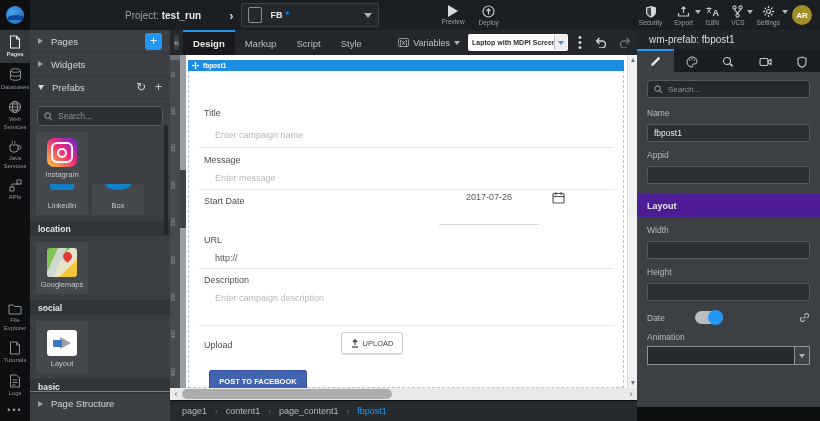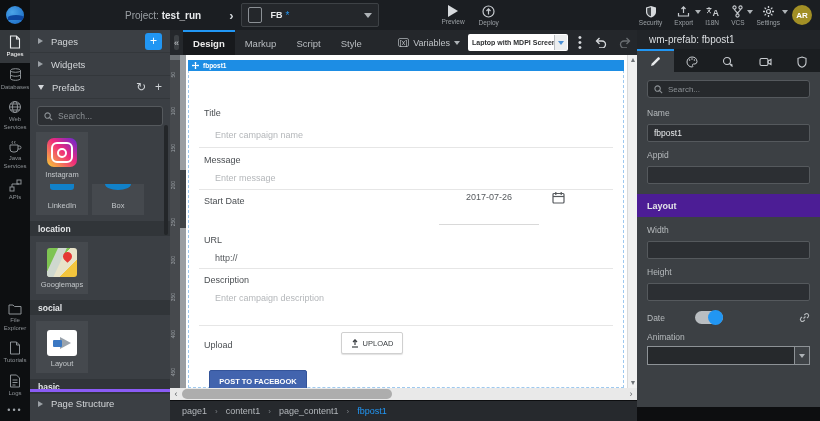--- a/index.html
+++ b/index.html
@@ -63,21 +63,21 @@
   .insta:before { content:""; position:absolute; left:4px; top:4px; right:4px; bottom:4px; border:2px solid #fff; border-radius:6px; }
   .insta:after { content:""; position:absolute; left:10px; top:10px; width:6px; height:6px; border:2px solid #fff; border-radius:50%; }
   .gmap { width:30px; height:30px; border-radius:3px; margin-top:6px; position:relative; background:linear-gradient(135deg,#7ec452 0 40%,#e8e3c9 40% 70%,#f3c53d 70%); overflow:hidden; }
   .gmap:before { content:""; position:absolute; left:4px; top:-4px; width:8px; height:40px; background:#cfd8cf; transform:rotate(25deg); }
   .gmap .pin { position:absolute; right:5px; top:4px; width:9px; height:9px; background:#e53935; border-radius:50% 50% 50% 0; transform:rotate(-45deg); }
   .fbpost-ic { width:30px; height:26px; border-radius:3px; background:#fff; margin-top:8px; display:flex; align-items:center; justify-content:center; }
   .mega { position:relative; width:18px; height:12px; }
   .mega .cone { position:absolute; right:0; top:0; width:0; height:0; border-top:6px solid transparent; border-bottom:6px solid transparent; border-left:11px solid #9aa3ad; }
   .mega .body { position:absolute; left:0; top:3px; width:9px; height:7px; background:#3b78c3; border-radius:1px; }
   .group-hdr { height:15px; background:#313539; color:#e4e6e8; font-size:8.5px; font-weight:bold; display:flex; align-items:center; padding:0 8px; margin:6px 0; }
-  .lp-foot { position:absolute; left:0; right:0; bottom:6px; border-top:3px solid #8b5cf6; }
+  .lp-foot { position:absolute; left:0; right:0; bottom:6px; border-top:1px solid #8b5cf6; }
   .lp-scroll { position:absolute; right:2px; top:95px; width:4px; height:110px; background:#232629; border-radius:2px; }
 
   
   .center { position:absolute; left:170px; top:30px; width:467px; height:391px; background:#55595d; }
   .ctoolbar { position:absolute; left:0; top:0; right:0; height:25px; background:#24272b; display:flex; align-items:center; }
   .collapse-btn { width:13px; height:15px; background:#3c4044; color:#c7cbcf; font-size:9px; display:flex; align-items:center; justify-content:center; border-radius:2px; margin:0 4px; }
   .ctab { height:25px; display:flex; align-items:center; padding:0 10px; font-size:9.5px; color:#b9bdc1; cursor:pointer; border-top:2px solid transparent; }
   .ctab.active { background:#17191c; color:#ececec; border-top:2px solid #2196f3; font-weight:bold; }
   .vars { display:flex; align-items:center; gap:4px; color:#c0c4c8; font-size:9px; margin-left:26px; cursor:pointer; }
   .vars .vx { border:1px solid #8d9296; border-radius:2px; font-size:7px; padding:0 1px; color:#c0c4c8; }

